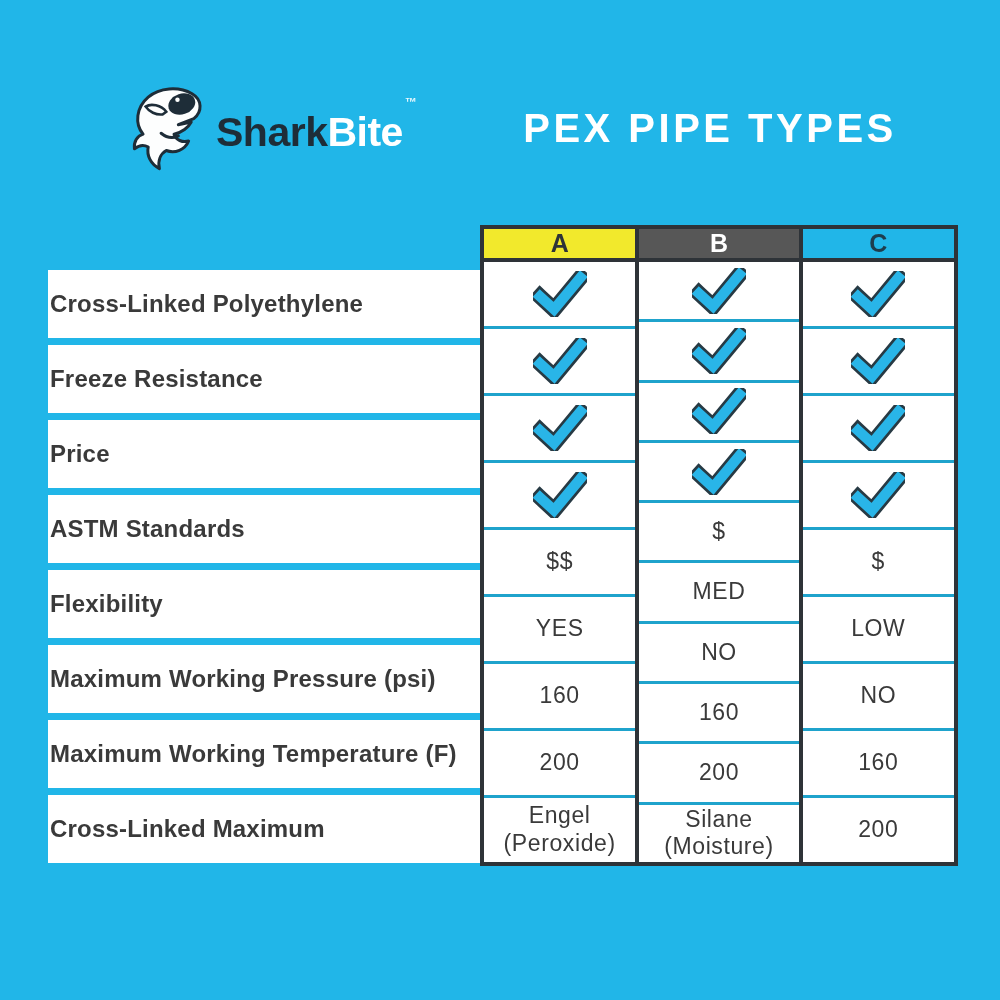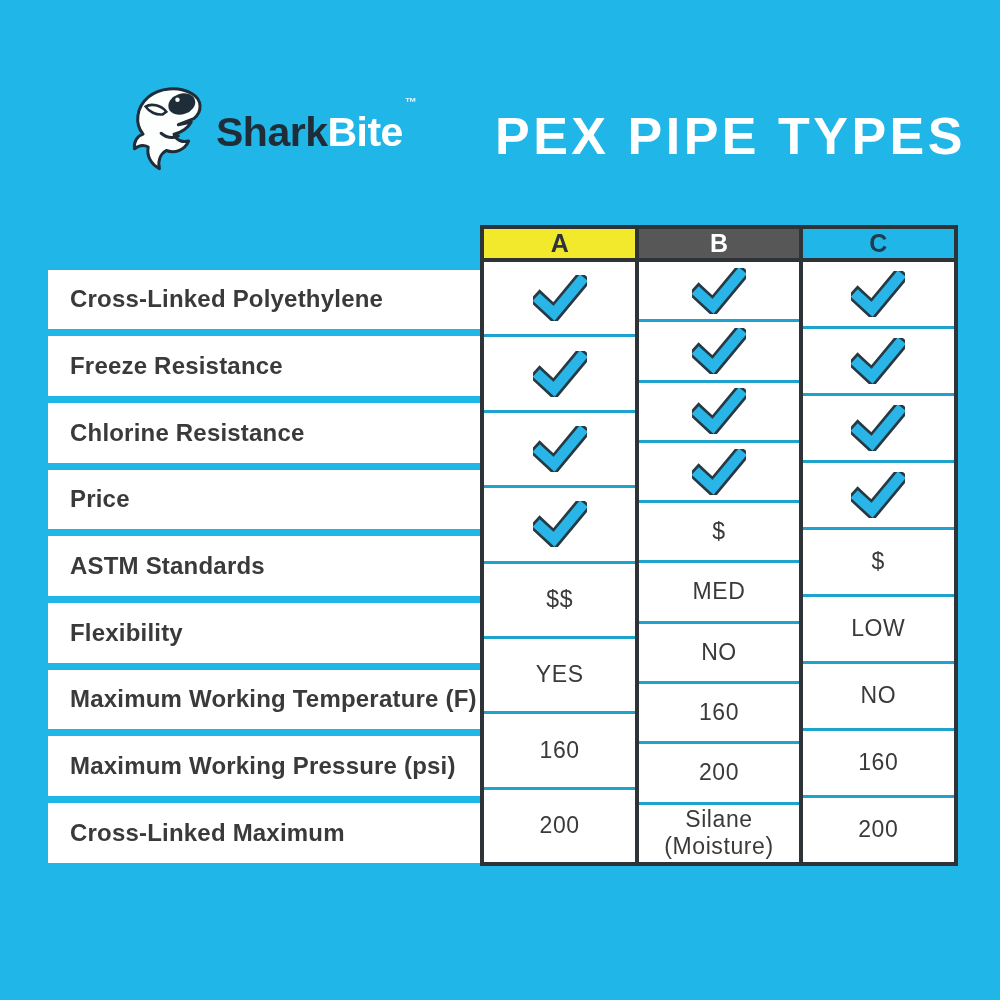--- a/index.html
+++ b/index.html
@@ -15,34 +15,34 @@
   
   .logo { position:absolute; left:122px; top:86px; display:flex; align-items:center;text-align:right; }
   .logo svg { width:92px; height:86px; display:block; }
   .brand { font-size:41px; font-weight:bold; letter-spacing:-0.5px; margin-left:2px; margin-top:6px; }
   .brand .dark { color:#1E2D38; }
   .brand .light { color:#FFFFFF; }
   .tm { font-size:12px; color:#EAF8FD; vertical-align:top; position:relative; top:-14px; margin-left:2px; }
 
   .title {
     position:absolute; left:495px; top:106px; width:430px;
-    text-align:center; font-size:52px; font-weight:bold;
+    text-align:center; font-size:40px; font-weight:bold;
     letter-spacing:3.5px; color:#FFFFFF; white-space:nowrap;
   }
 
   
   .table-area { position:absolute; left:48px; top:225px; width:910px; height:641px; }
 
   .label-col {
     position:absolute; left:0; top:41px; width:432px; height:600px;
     display:flex; flex-direction:column;
   }
   .label-cell {
     flex:1; background:#FFFFFF; margin:3.5px 0;
-    display:flex; align-items:center; padding-left:22px;
+    display:flex; align-items:center; padding-left:2px;
     font-size:24px; font-weight:600; color:#3A3A3A;
     letter-spacing:0.2px;
   }
 
   .value-cols {
     position:absolute; left:432px; top:0; width:478px; height:641px;
     display:grid; grid-template-columns:1fr 1fr 1fr;
   }
   .value-col { background:#FFFFFF; border:4px solid #2E3338; display:flex; flex-direction:column; }
   .value-col.mid { border-left:none; border-right:none; }
@@ -91,26 +91,25 @@
     <div class="brand"><span class="dark">Shark</span><span class="light">Bite</span><span class="tm">™</span></div>
   </div>
 
   <div class="title">PEX PIPE TYPES</div>
 
   <div class="table-area">
 
     <div class="label-col">
       <div class="label-cell">Cross-Linked Polyethylene</div>
       <div class="label-cell">Freeze Resistance</div>
-      <div class="label-cell">Chlorine Resistance</div>
       <div class="label-cell">Price</div>
       <div class="label-cell">ASTM Standards</div>
       <div class="label-cell">Flexibility</div>
+      <div class="label-cell">Maximum Working Pressure (psi)</div>
       <div class="label-cell">Maximum Working Temperature (F)</div>
-      <div class="label-cell">Maximum Working Pressure (psi)</div>
       <div class="label-cell">Cross-Linked Maximum</div>
     </div>
 
     <div class="value-cols">
 
       <div class="value-col">
         <div class="col-header a">A</div>
         <div class="vcell">
           <svg viewBox="0 0 100 85">
               <path d="M13 47 L39 71 L88 12" fill="none" stroke="#273A44" stroke-width="29" stroke-linecap="square" stroke-linejoin="miter"></path>
@@ -132,20 +131,21 @@
         <div class="vcell">
           <svg viewBox="0 0 100 85">
               <path d="M13 47 L39 71 L88 12" fill="none" stroke="#273A44" stroke-width="29" stroke-linecap="square" stroke-linejoin="miter"></path>
               <path d="M13 47 L39 71 L88 12" fill="none" stroke="#29B5E8" stroke-width="19" stroke-linecap="square" stroke-linejoin="miter"></path>
             </svg>
         </div>
         <div class="vcell">$$</div>
         <div class="vcell">YES</div>
         <div class="vcell">160</div>
         <div class="vcell">200</div>
+        <div class="vcell">Engel (Peroxide)</div>
       </div>
 
       <div class="value-col mid">
         <div class="col-header b">B</div>
         <div class="vcell">
           <svg viewBox="0 0 100 85">
               <path d="M13 47 L39 71 L88 12" fill="none" stroke="#273A44" stroke-width="29" stroke-linecap="square" stroke-linejoin="miter"></path>
               <path d="M13 47 L39 71 L88 12" fill="none" stroke="#29B5E8" stroke-width="19" stroke-linecap="square" stroke-linejoin="miter"></path>
             </svg>
         </div>

